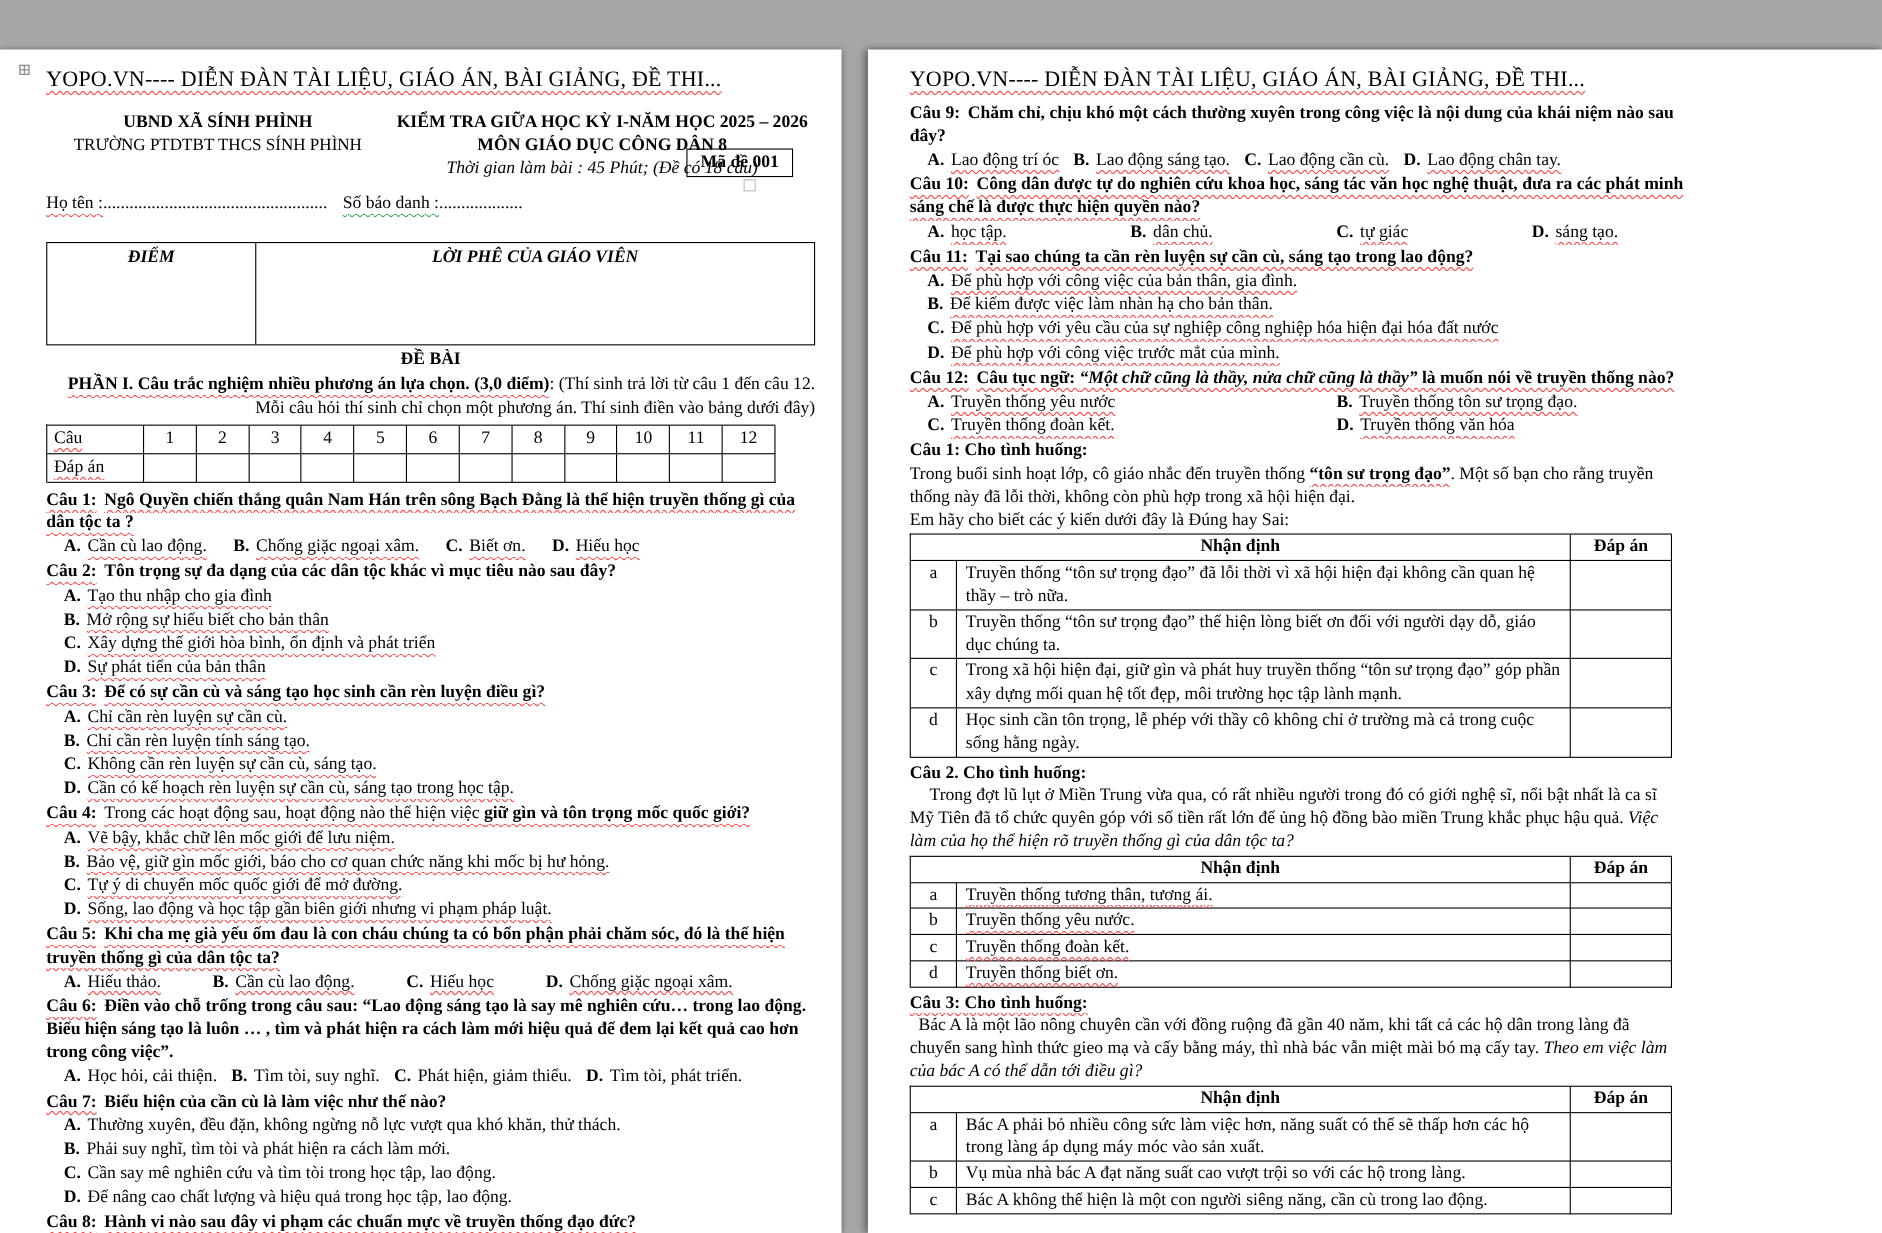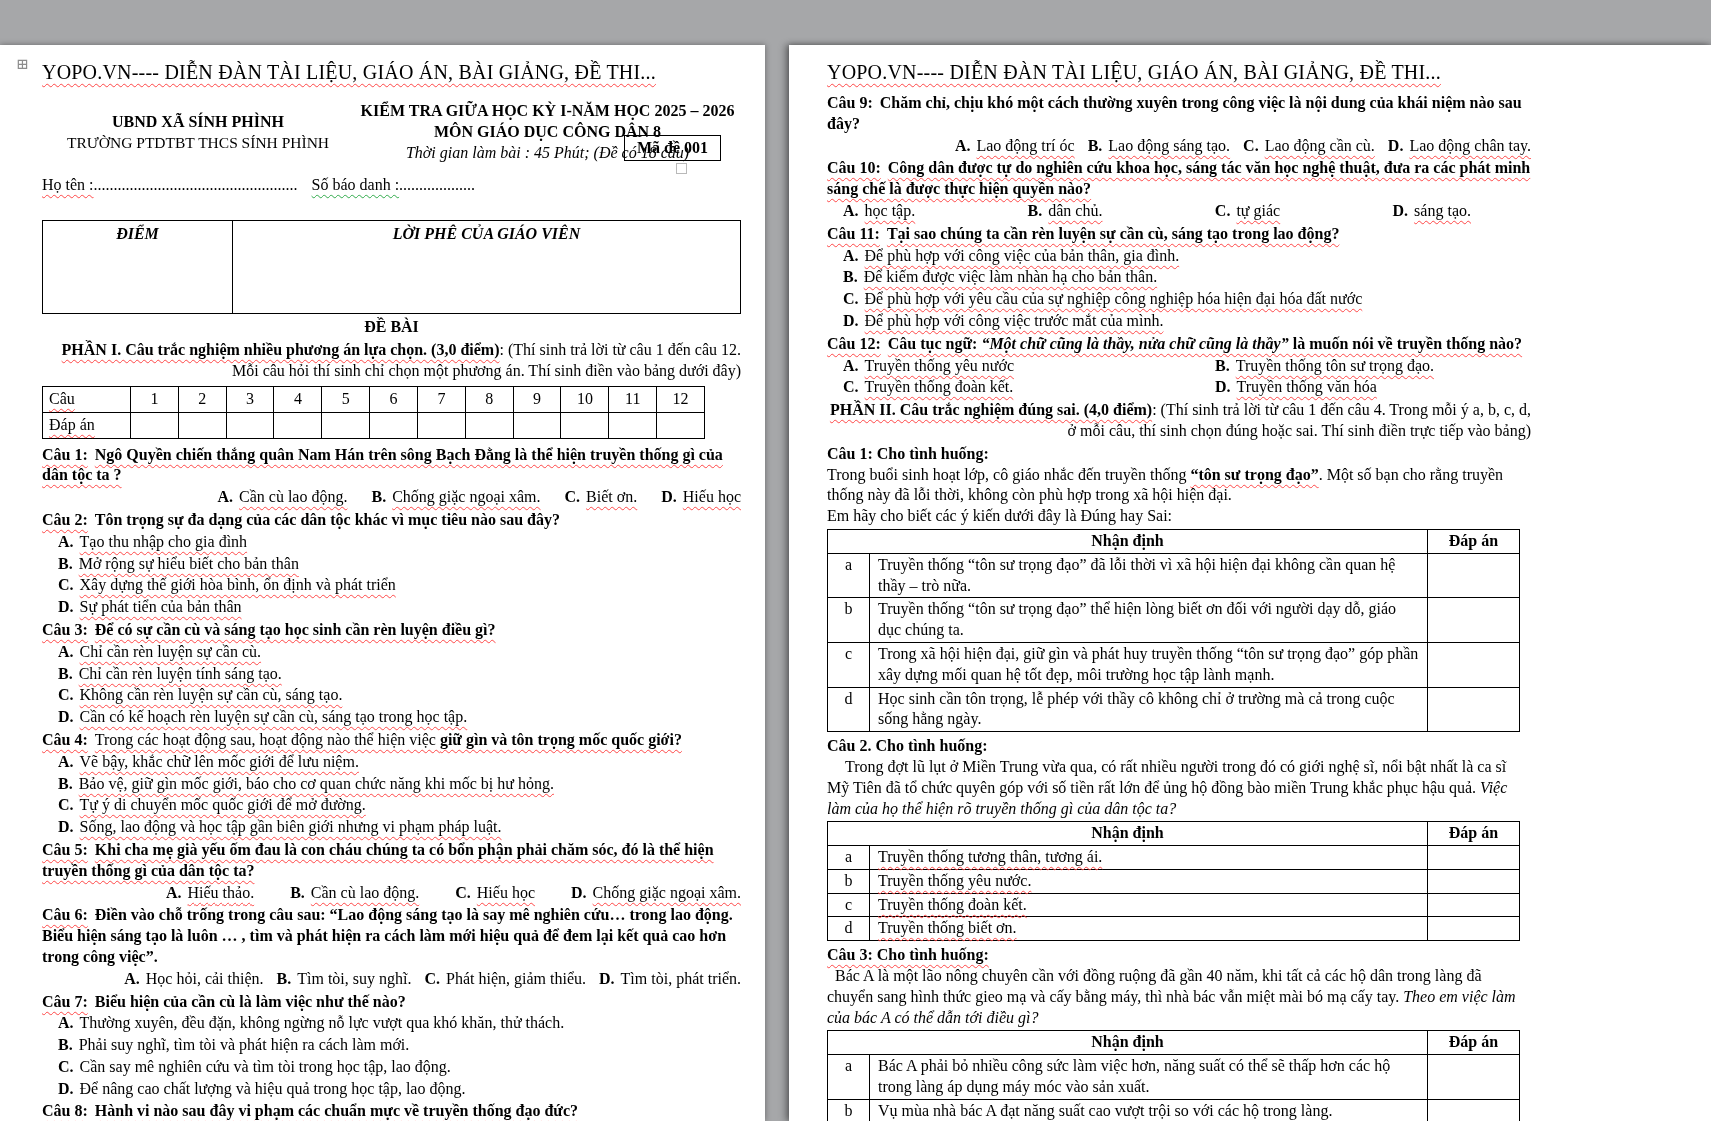--- a/index.html
+++ b/index.html
@@ -12,43 +12,43 @@
   .page.right .content{padding:14px 180px 0 38px;}
   .b{font-weight:bold;}
   .i{font-style:italic;}
   .sp{text-decoration-line:underline;text-decoration-style:wavy;text-decoration-color:#ff4747;
       text-decoration-thickness:1px;text-underline-offset:4px;text-decoration-skip-ink:none;}
   .spg{text-decoration-line:underline;text-decoration-style:wavy;text-decoration-color:#2faa4a;
       text-decoration-thickness:1px;text-underline-offset:4px;text-decoration-skip-ink:none;text-align:center;}
   .wm{font-size:20px;margin-bottom:8px;letter-spacing:.2px;}
   .handle{position:absolute;left:16px;top:12px;color:#8d8d8d;font-size:15px;line-height:1;}
   .anchor-sq{position:absolute;left:676px;top:118px;width:9px;height:9px;border:1px solid #b9b9b9;}
-  .hdr{display:flex;margin-top:16px;align-items:center;}
+  .hdr{display:flex;margin-top:16px;}
   .hdr .org{width:312px;text-align:center;}
   .hdr .org .l2{font-size:15.5px;}
   .hdr .exam{flex:1;text-align:center;}
   .time{font-style:italic;}
   .idline{margin:12px 0 2px;}
   .idline .gap{display:inline-block;width:14px;}
   .code-box{position:absolute;right:44px;top:90px;border:1.5px solid #000;padding:3px 12px;font-weight:bold;background:#fff;}
   .score{display:grid;grid-template-columns:190px 1fr;border:1.6px solid #000;margin-top:24px;height:92px;}
   .score .sc{box-sizing:border-box;padding-top:3px;text-align:center;font-weight:bold;font-style:italic;}
   .score .c1{border-right:1.2px solid #000;}
   .debai{text-align:center;font-weight:bold;margin-top:3px;}
   .phead{margin-top:2px;text-align:right;}
   .agrid{display:grid;grid-template-columns:88px repeat(12,1fr);border-top:1.5px solid #000;border-left:1.5px solid #000;
          width:662px;margin:4px 0 6px;}
   .ag-c{box-sizing:border-box;border-right:1px solid #000;border-bottom:1px solid #000;height:26px;padding:2px 6px;}
   .q{margin-top:2px;}
   .ql{margin-right:7px;}
-  .opts{padding-left:16px;justify-content:flex-end;}
+  .opts{padding-left:16px;}
   .ok{font-weight:bold;margin-right:6px;}
   .opts.inline{display:flex;gap:24px;flex-wrap:wrap;}
   .opts.inline.g12{gap:13px;}
-  .opts.inline.g40{gap:36px;}
+  .opts.inline.g40{gap:47px;}
   .opts.spread{display:flex;justify-content:space-between;width:628px;}
   .opts.twocol{display:grid;grid-template-columns:372px 1fr;}
   .opt{margin-top:1px;}
   .sit{margin-top:2px;}
   .sit .ind{text-indent:18px;}
   .ntable{display:grid;grid-template-columns:42px 1fr 92px;border-top:1.5px solid #000;border-left:1.5px solid #000;
           width:692px;margin:2px 0 4px;}
   .nt{box-sizing:border-box;border-right:1px solid #000;border-bottom:1px solid #000;padding:1px 8px;}
   .nt-h{grid-column:1/3;text-align:center;font-weight:bold;}
   .nt-ha{text-align:center;font-weight:bold;}
@@ -236,21 +236,20 @@
         <div><b class="ql sp">Câu 12:</b><b class="sp">Câu tục ngữ: </b><b class="i sp">“Một chữ cũng là thầy, nửa chữ cũng là thầy”</b><b class="sp"> là muốn nói về truyền thống nào?</b></div>
         <div class="opts twocol">
 
         <div class="opt"><b class="ok">A.</b><span class="sp">Truyền thống yêu nước</span></div>
             <div class="opt"><b class="ok">B.</b><span class="sp">Truyền thống tôn sư trọng đạo.</span></div>
             <div class="opt"><b class="ok">C.</b><span class="sp">Truyền thống đoàn kết.</span></div>
             <div class="opt"><b class="ok">D.</b><span class="sp">Truyền thống văn hóa</span></div>
           </div>
       </div>
 
-      <div class="phead"><b class="sp">PHẦN II. Câu trắc nghiệm đúng sai. (4,0 điểm)</b><span>: (Thí sinh trả lời từ câu 1 đến câu 4. Trong mỗi ý a, b, c, d, ở mỗi câu, thí sinh chọn đúng hoặc sai. Thí sinh điền trực tiếp vào bảng)</span></div>
 
       <div class="sit">
         <div><b>Câu 1: Cho tình huống:</b></div>
         <div><span>Trong buổi sinh hoạt lớp, cô giáo nhắc đến truyền thống </span><b class="sp">“tôn sư trọng đạo”</b><span>. Một số bạn cho rằng truyền thống này đã lỗi thời, không còn phù hợp trong xã hội hiện đại.</span></div>
         <div>Em hãy cho biết các ý kiến dưới đây là Đúng hay Sai:</div>
         <div class="ntable">
           <div class="nt nt-h">Nhận định</div>
           <div class="nt nt-ha">Đáp án</div>
           <div class="rowhost">
             

